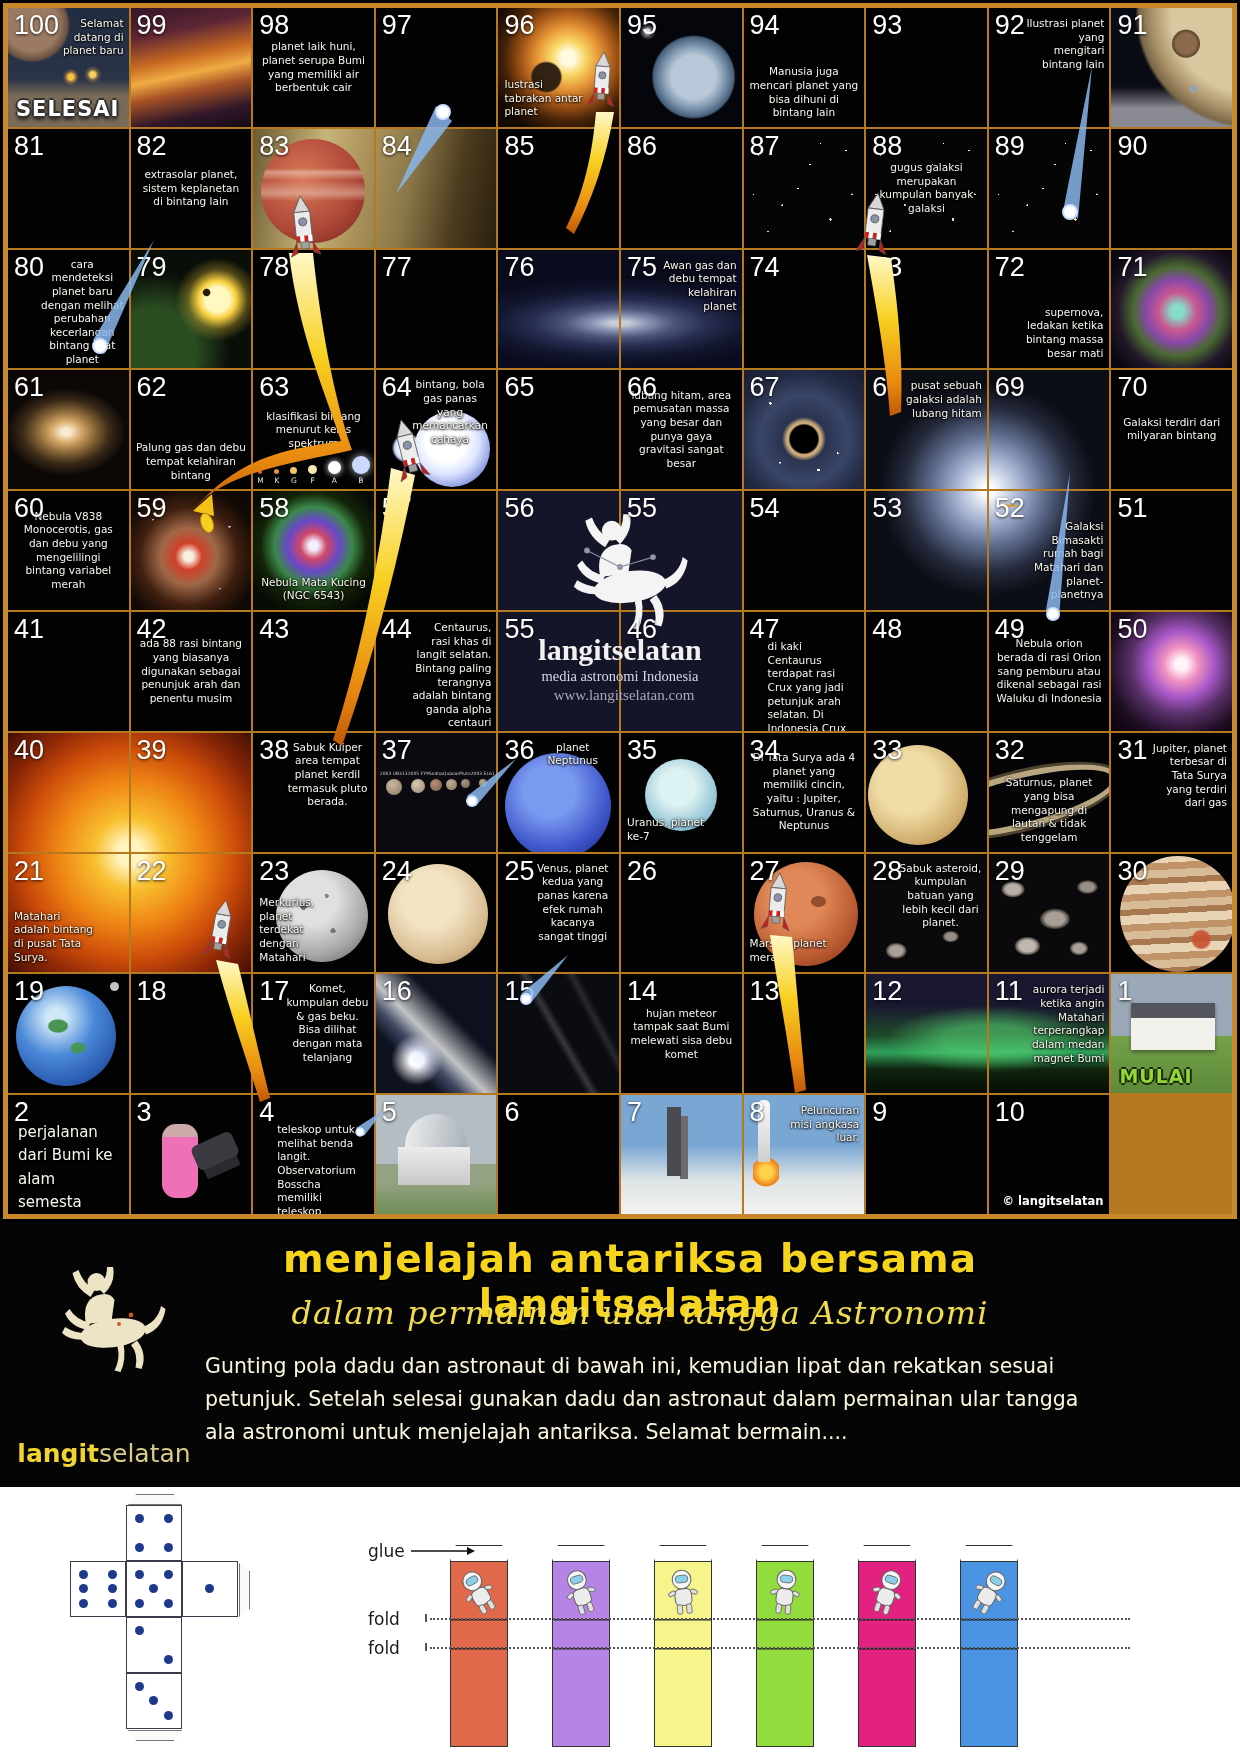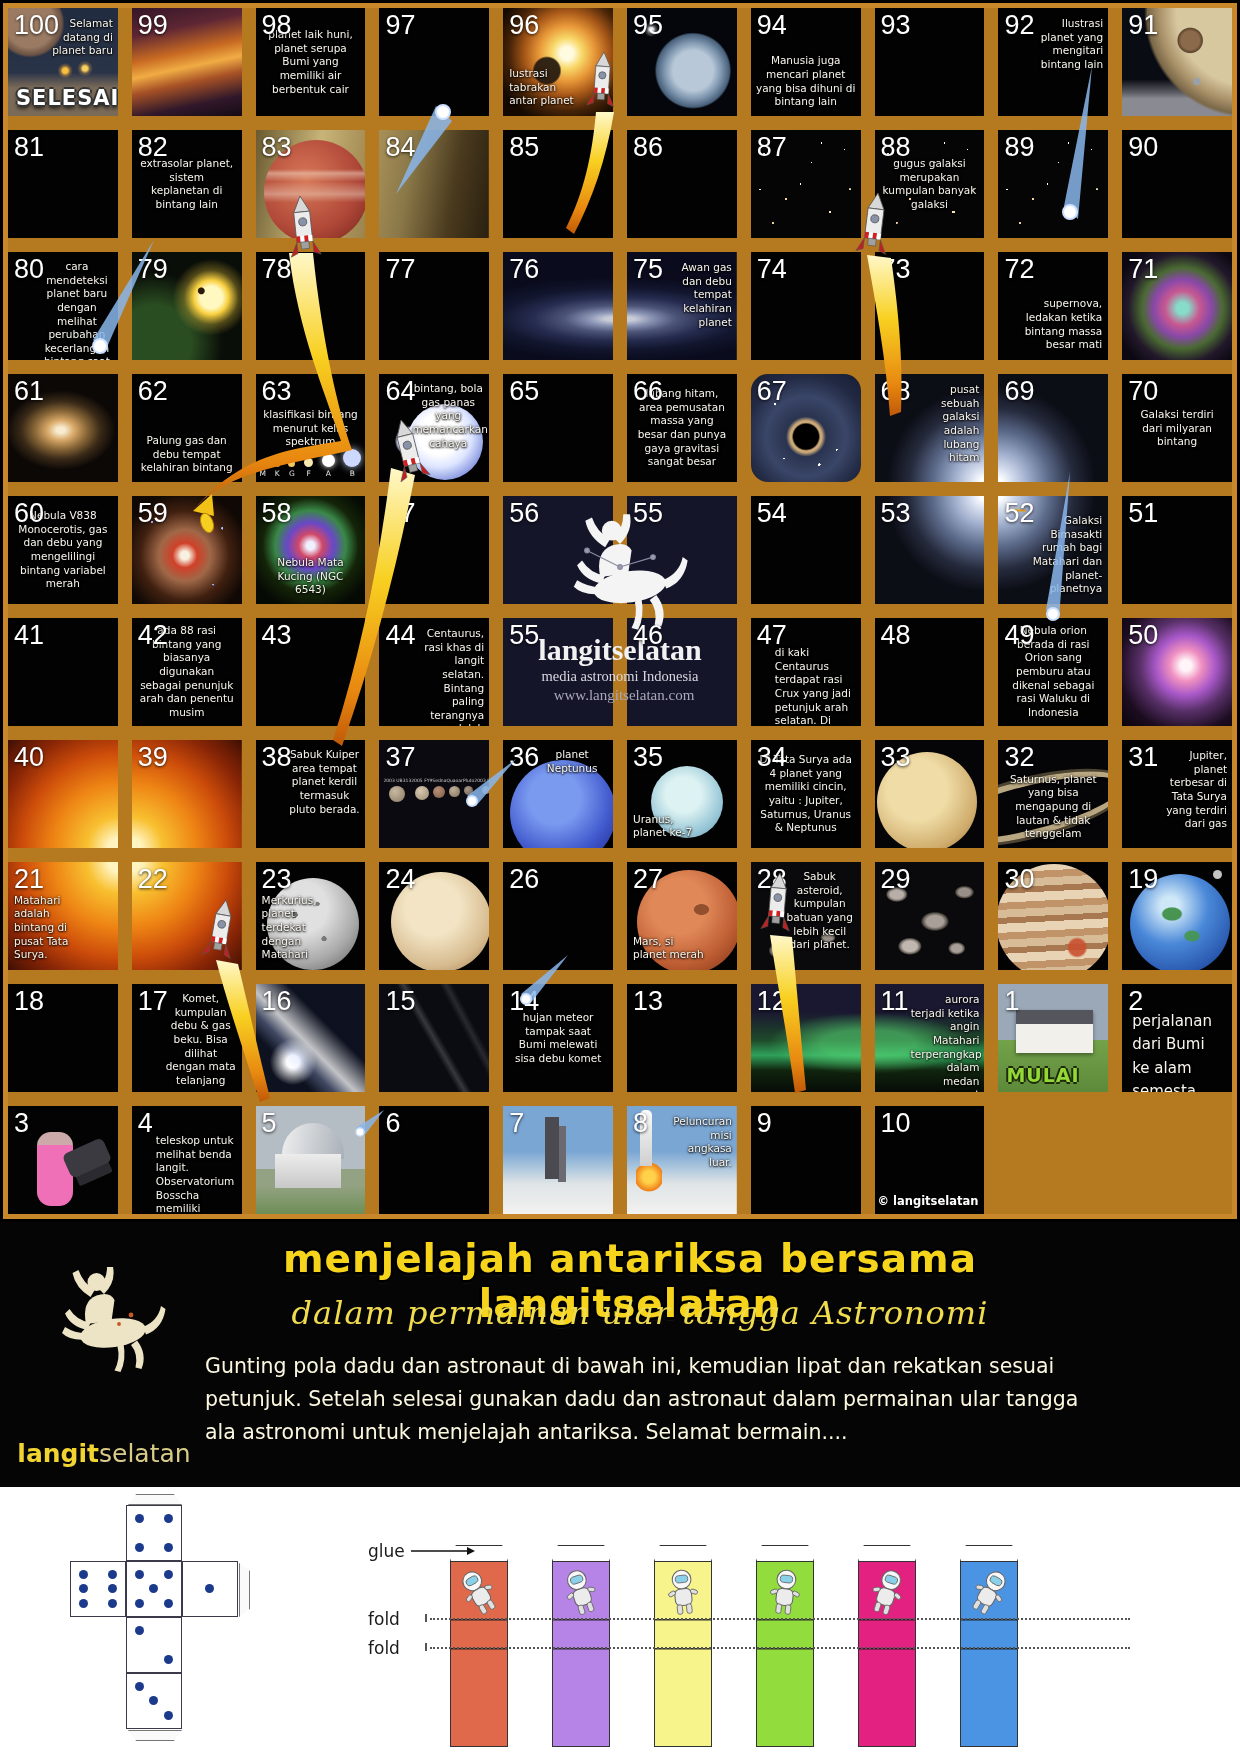--- a/index.html
+++ b/index.html
@@ -2,21 +2,21 @@
 <html><head>
 <meta charset="utf-8">
 <style>
   html,body{margin:0;padding:0;background:#fff;}
   .page{width:1240px;height:1753px;position:relative;background:#fff;overflow:hidden;
         font-family:"DejaVu Sans",sans-serif;}
   
   .board{position:relative;width:1240px;height:1222px;background:#000;}
   .grid{position:absolute;left:3px;top:3px;right:3px;bottom:3px;
         display:grid;grid-template-columns:repeat(10,1fr);grid-template-rows:repeat(10,1fr);
-        gap:14px;background:#b5791f;border:5px solid #c8872a;}
+        gap:2px;background:#b5791f;border:5px solid #c8872a;}
   .cell{position:relative;background:#020202;overflow:hidden;}
   .num{position:absolute;left:6px;top:2px;z-index:6;color:#fff;
        font-family:"Liberation Sans","DejaVu Sans",sans-serif;font-size:27px;font-weight:400;
        text-shadow:0 1px 3px rgba(0,0,0,.8);}
   .ct{position:absolute;z-index:5;font-size:10.5px;line-height:1.3;color:#f8f5ec;
       text-shadow:0 1px 2px #000,0 0 3px #000;}
   .t-c{left:7px;right:7px;top:50%;transform:translateY(-50%);text-align:center;}
   .t-t{left:33px;right:5px;top:8px;text-align:center;}
   .t-tr{left:36px;right:5px;top:9px;text-align:right;}
   .t-b{left:5px;right:5px;bottom:7px;text-align:center;}
@@ -83,21 +83,21 @@
      radial-gradient(ellipse 70% 38% at 50% 62%,#c8ccd8 0 5%,#8a94b4 16%,#4c5478 32%,#262c50 52%,#12162e 74%,#0a0c1e); padding-left: 34px;}
   .img-snr{background:
      radial-gradient(circle at 55% 52%,#86dcc8 0 7%,#c85890 21%,#8848a8 35%,#4a6a32 49%,#22182a 66%,#0c0812 84%),#0c0812;}
   .img-goldgal{background:
      radial-gradient(ellipse 62% 46% at 48% 52%,#f8ecd0 0 6%,#d8a868 20%,#8a6838 38%,#3a2a18 58%,#0c0806 80%),#0c0806;}
   .img-bigstar::after{content:'';position:absolute;right:6px;bottom:2px;width:76px;height:76px;border-radius:50%;
      background:radial-gradient(circle at 42% 40%,#fff 0 32%,#dce4ff 52%,#8898e0 75%,rgba(0,0,0,0) 78%);}
   .img-bigstar::before{content:'';position:absolute;left:16px;bottom:26px;width:30px;height:30px;border-radius:50%;
      background:radial-gradient(circle,#fff 0 34%,#cfd8ff 58%,rgba(0,0,0,0) 72%);}
   .img-blackhole{background:
-     radial-gradient(circle at 50% 58%,#000 0 15%,#caa878 17% 19%,#2a3450 24%,#3a4668 48%,#222a44 72%,#161c30),#161c30; border-radius: 17px;}
+     radial-gradient(circle at 50% 58%,#000 0 15%,#caa878 17% 19%,#2a3450 24%,#3a4668 48%,#222a44 72%,#161c30),#161c30;}
   .img-blackhole::after{content:'';position:absolute;inset:0;background-image:
      radial-gradient(2.4px 2.4px at 22% 28%,#fff 50%,rgba(0,0,0,0) 55%),
      radial-gradient(2px 2px at 78% 70%,#fff 50%,rgba(0,0,0,0) 55%),
      radial-gradient(2.6px 2.6px at 62% 84%,#fff 50%,rgba(0,0,0,0) 55%),
      radial-gradient(1.6px 1.6px at 30% 78%,#fff 50%,rgba(0,0,0,0) 55%);}
   .img-galaxy{background:
      radial-gradient(ellipse 55% 55% at 50% 50%,#fefefe 0 3%,#d8e0f0 11%,#9aa8c8 26%,#5a6888 43%,#252a3c 62%,#0c0e16 80%),#0c0e16;}
   .img-galaxy.pos-br::after{content:'';position:absolute;left:14px;top:12px;width:14px;height:5px;background:#e8a020;
      clip-path:polygon(0 50%,30% 0,30% 30%,100% 30%,100% 70%,30% 70%,30% 100%);}
   .img-v838{background:
@@ -562,20 +562,24 @@
           <span class="num">22</span>
         </div>
         <div class="cell img-mercury">
           <span class="num">23</span>
           <div class="ct t-bl">Merkurius, planet terdekat dengan Matahari</div>
         </div>
         <div class="cell img-venus">
           <span class="num">24</span>
         </div>
         <div class="cell">
+          <span class="num">25</span>
+          <div class="ct t-t">Venus, planet kedua yang panas karena efek rumah kacanya sangat tinggi</div>
+        </div>
+        <div class="cell">
           <span class="num">26</span>
         </div>
         <div class="cell img-mars">
           <span class="num">27</span>
           <div class="ct t-bl">Mars, si planet merah</div>
         </div>
         <div class="cell img-asteroids2">
           <span class="num">28</span>
           <div class="ct t-t">Sabuk asteroid, kumpulan batuan yang lebih kecil dari planet.</div>
         </div>

